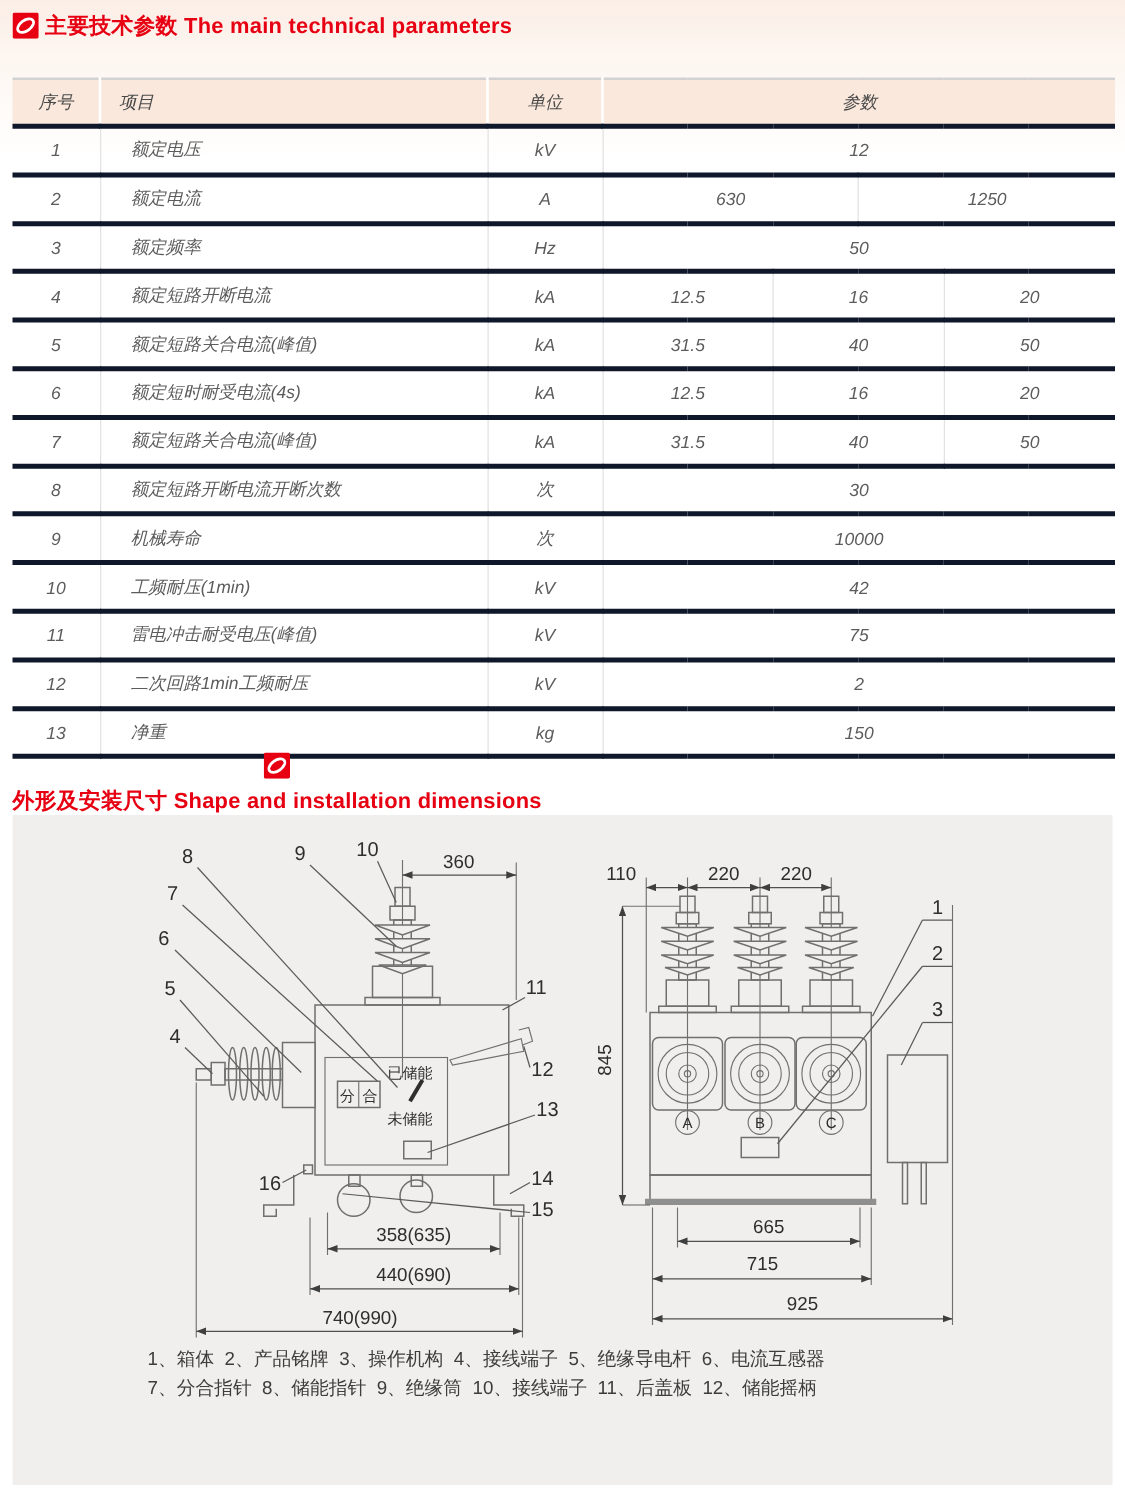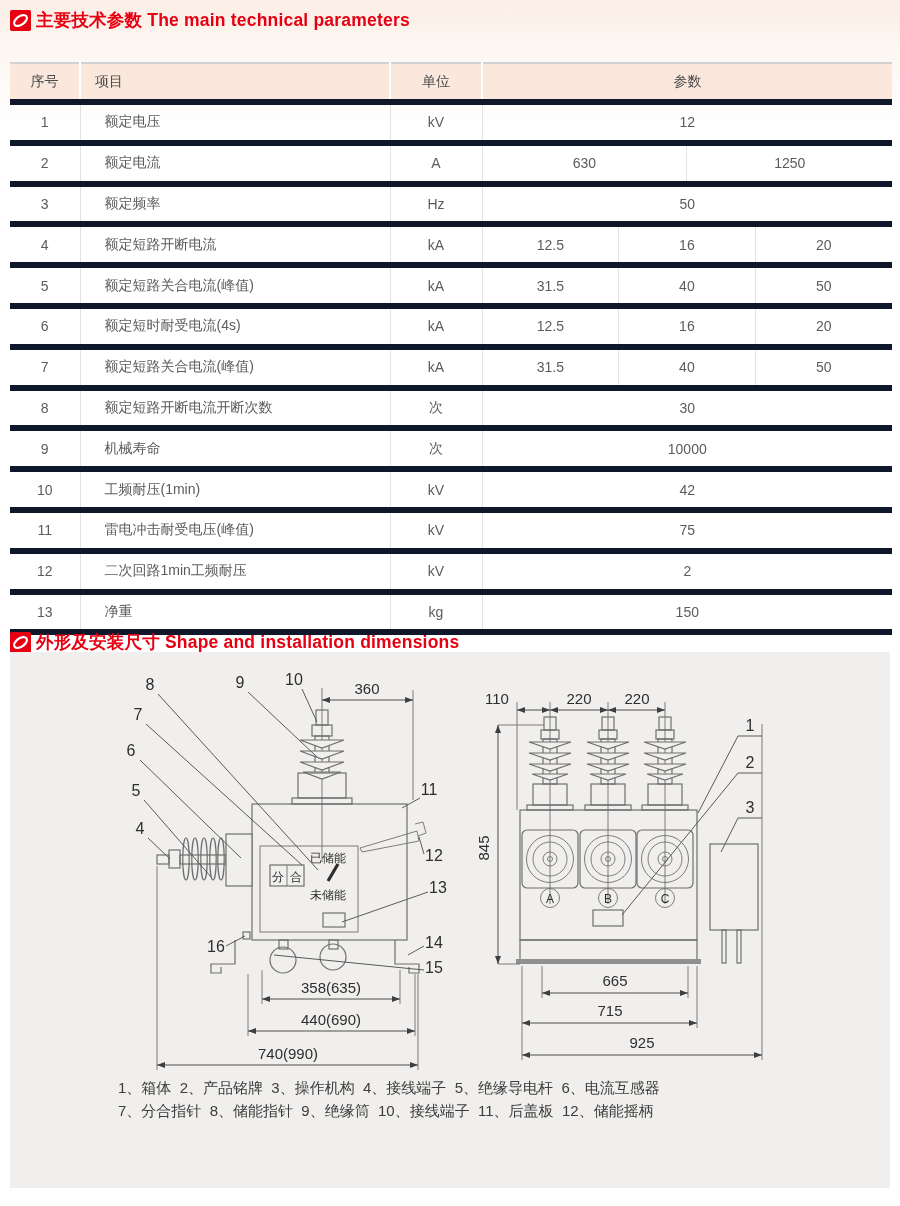--- a/index.html
+++ b/index.html
@@ -7,40 +7,40 @@
     width:900px;height:1206px;position:relative;overflow:hidden;
     font-family:"Liberation Sans","DejaVu Sans",sans-serif;
     background:linear-gradient(180deg,#fbeee6 0px,#fdf6f1 45px,#ffffff 130px,#ffffff 100%);
   }
   .page{position:absolute;inset:0;}
   
   .sec-hdr{position:absolute;left:10px;display:flex;align-items:center;gap:5px;}
   .sec-hdr .ttl{font-size:17.5px;font-weight:bold;color:#e60012;letter-spacing:.2px;}
   .hdr-icon{width:21px;height:21px;display:inline-block;}
   #hdr1{top:8px;}
-  #hdr2{top:630px;}
+  #hdr2{top:602px;flex-direction:column;}
   
   table.params{
     position:absolute;left:10px;top:62px;width:882px;
     border-collapse:collapse;table-layout:fixed;
     font-size:14px;color:#5c5c5c;
     border-top:2px solid #d2d2d2;
   }
   table.params th{
     background:#fae8dc;color:#4a4a4a;font-weight:normal;font-size:14px;
     height:33px;border-right:2px solid #fff;
   }
   table.params th:last-child{border-right:none;}
   table.params td{
     height:32.8px;text-align:center;
     border-right:1px solid #e2e2e2;
     background:transparent;
   }
   table.params td:last-child,table.params td.p-last{border-right:none;}
-  table.params tr{border-bottom:6px solid #0f172a;}
+  table.params tr{border-bottom:4px solid #0f172a;font-style:italic;}
   table.params td.item{text-align:left;padding-left:24px;margin-left:40px;}
   table.params th.item{text-align:left;padding-left:14px;}
   
   .panel{
     position:absolute;left:10px;top:652px;width:880px;height:536px;
     background:#f0efed;
   }
   .panel svg{display:block;}
   .note-line{margin:9px 0 4px 196px;font-size:15px;color:#333;white-space:pre;}
   .legend-line{margin:3px 0 0 108px;font-size:15px;color:#3d3d3d;white-space:pre;line-height:20px;}

